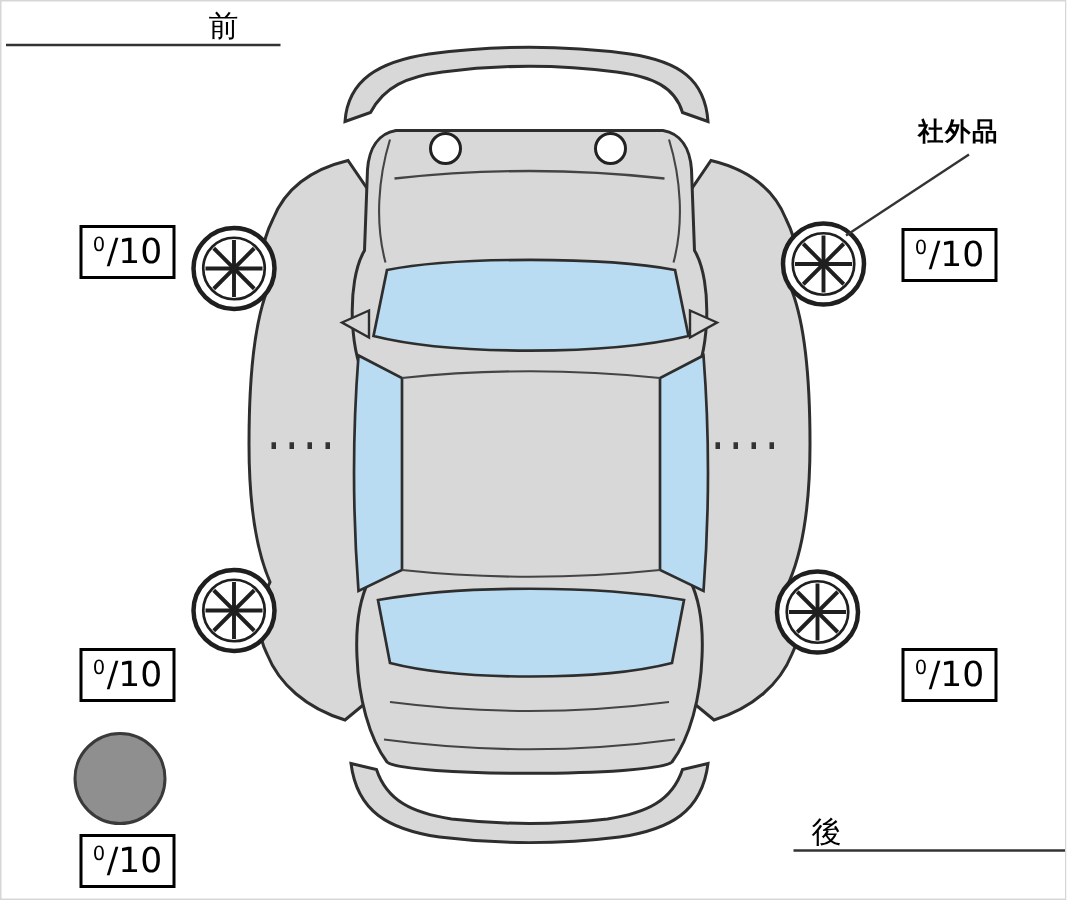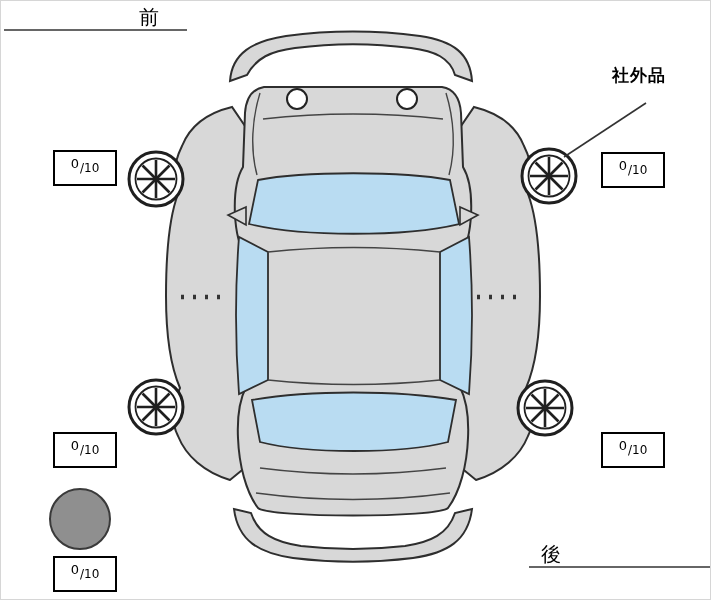--- a/index.html
+++ b/index.html
@@ -5,27 +5,27 @@
   html,body{margin:0;padding:0;background:#fff;}
   .stage{
     position:relative;width:711px;height:600px;background:#ffffff;
     overflow:hidden;font-family:"DejaVu Sans",sans-serif;
     border:1px solid #d6d6d6;box-sizing:border-box;
   }
   svg.diagram{position:absolute;left:0;top:0;}
   .label{position:absolute;color:#000;line-height:1;}
   .front-label{left:138px;top:6px;font-size:20px;}
   .rear-label{left:540px;top:543px;font-size:20px;}
-  .aftermarket-label{left:611px;top:66px;font-size:17px;font-weight:bold;letter-spacing:1px;}
+  .aftermarket-label{left:611px;top:79px;font-size:17px;font-weight:bold;letter-spacing:1px;}
   .tread-box{
     position:absolute;width:64px;height:36px;border:2px solid #000;background:#fff;
     display:flex;align-items:center;justify-content:center;gap:1px;box-sizing:border-box;
   }
   .tval{font-size:13px;transform:translateY(-5px);}
-  .tscale{font-size:12px;}
+  .tscale{font-size:23px;}
   .tb-fl{left:52px;top:149px;}
   .tb-fr{left:600px;top:151px;}
   .tb-rl{left:52px;top:431px;}
   .tb-rr{left:600px;top:431px;}
   .tb-spare{left:52px;top:555px;}
 </style>
 </head>
 <body>
 
 <div class="stage">

